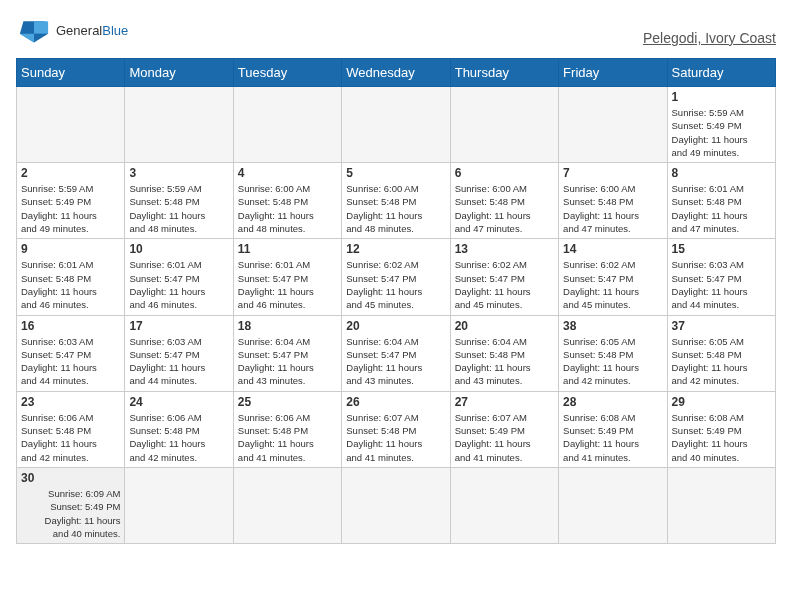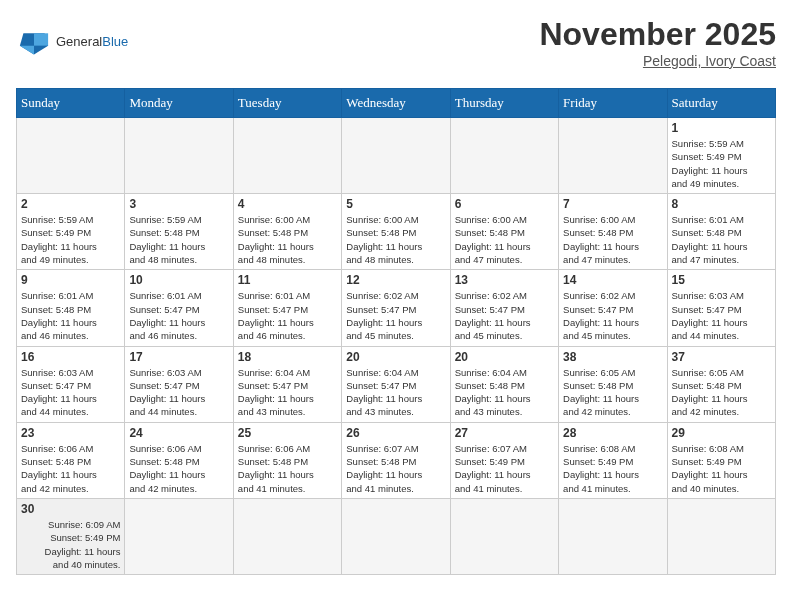--- a/index.html
+++ b/index.html
@@ -6,22 +6,22 @@
     body {
       font-family: Arial, sans-serif;
       background: #fff;
       width: 792px;
       min-height: 612px;
       padding: 16px;
     }
     .header {
       display: flex;
       justify-content: space-between;
-      align-items: center;
-      margin-bottom: 19px;
+      align-items: flex-end;
+      margin-bottom: 12px;
     }
     .logo {
       display: flex;
       align-items: center;
       gap: 4px;
     }
     .logo-icon {
       width: 36px;
       height: 30px;
     }
@@ -44,21 +44,20 @@
       border: 1px solid #ccc;
     }
     .calendar th {
       background: #1a6aac;
       color: #fff;
       font-size: 13px;
       padding: 6px 4px;
       text-align: left;
       border: 1px solid #1560a0;
       font-weight: normal;
-      font-family: Liberation Serif, serif;
     }
     .calendar td {
       border: 1px solid #ccc;
       vertical-align: top;
       padding: 3px 4px;
       font-size: 10px;
       color: #333;
       width: 108px;
       min-height: 80px;
       background: #fff;
@@ -93,21 +92,20 @@
       <polygon points="20,6 36,6 36,20 20,20" fill="#4da6e0"></polygon>
       <polygon points="4,20 20,20 20,30" fill="#4da6e0"></polygon>
     </svg>
     <div>
       <div style="font-size:13px; color:#333; line-height:1.1;">
         <span>General</span><span style="color:#1a6aac;">Blue</span>
       </div>
     </div>
   </div>
   <div class="title-area">
-    <div class="month-title">November 2025</div>
     <div class="location">Pelegodi, Ivory Coast</div>
   </div>
 </div>
 
 <table class="calendar">
   <thead>
     <tr>
     <th>Sunday</th>
         <th>Monday</th>
         <th>Tuesday</th>

